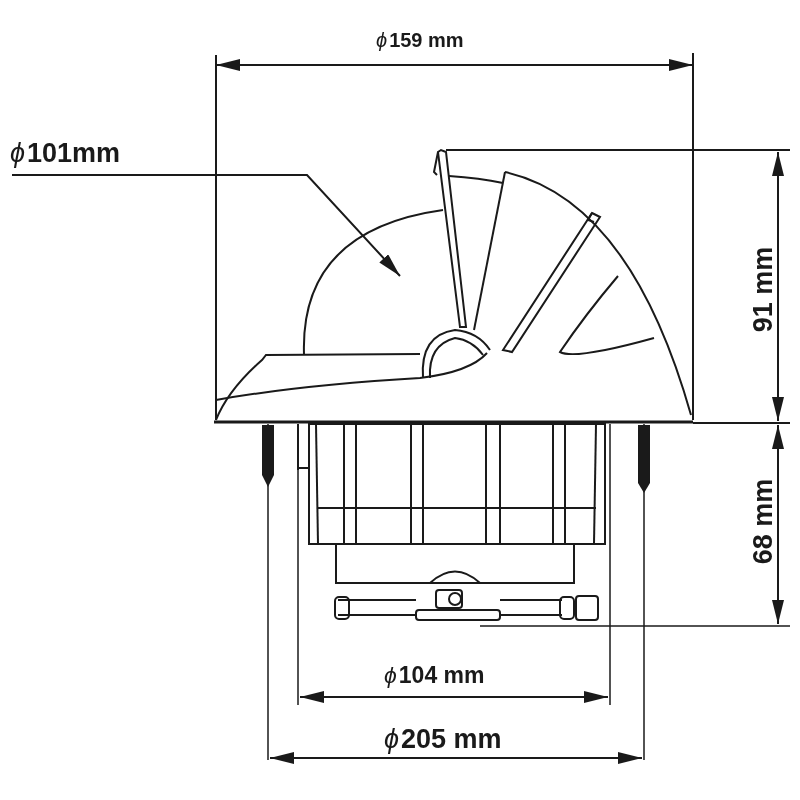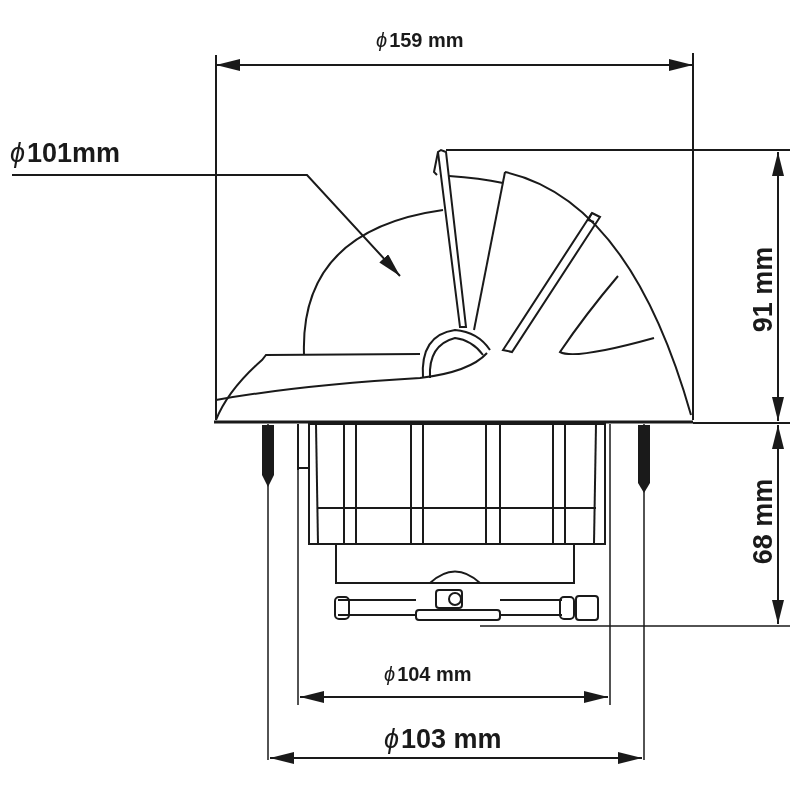--- a/index.html
+++ b/index.html
@@ -116,19 +116,19 @@
 </div>
 
 <div class="lbl vert" style="left:708px; top:276px; width:110px; text-align:center; font-size:27px;">
   <span>91 mm</span>
 </div>
 
 <div class="lbl vert" style="left:708px; top:508px; width:110px; text-align:center; font-size:27px;">
   <span>68 mm</span>
 </div>
 
-<div class="lbl" style="left:384px; top:664px; font-size:20px;">
+<div class="lbl" style="left:384px; top:664px; font-size:23px;">
   <span class="phi">ϕ</span><span>104 mm</span>
 </div>
 
 <div class="lbl" style="left:384px; top:726px; font-size:27px;">
-  <span class="phi">ϕ</span><span>103 mm</span>
+  <span class="phi">ϕ</span><span>205 mm</span>
 </div>
 
 </body></html>

